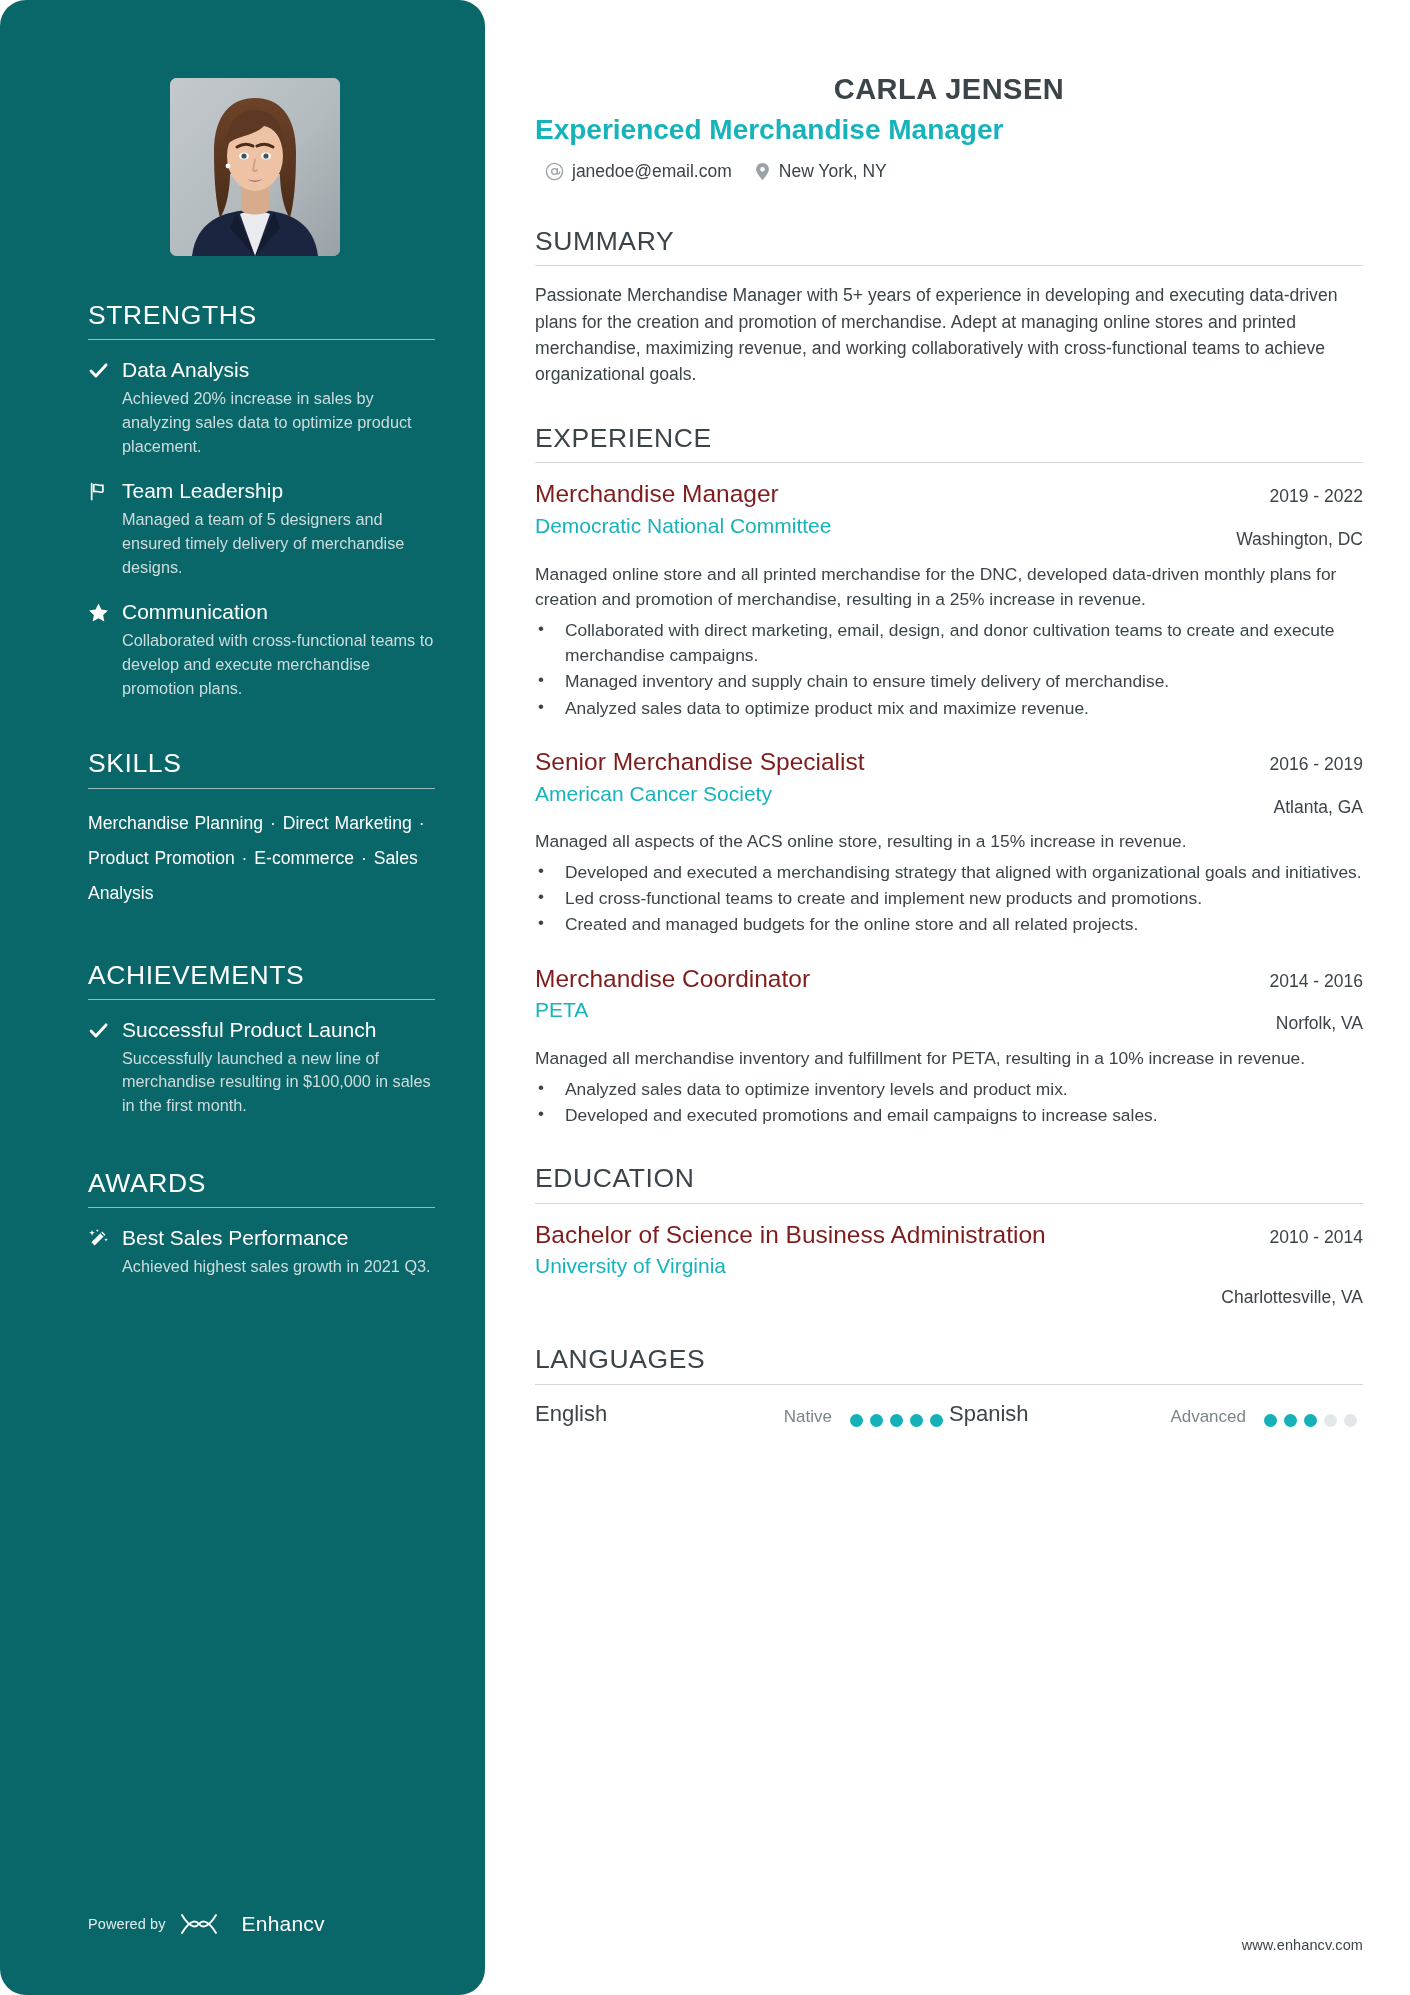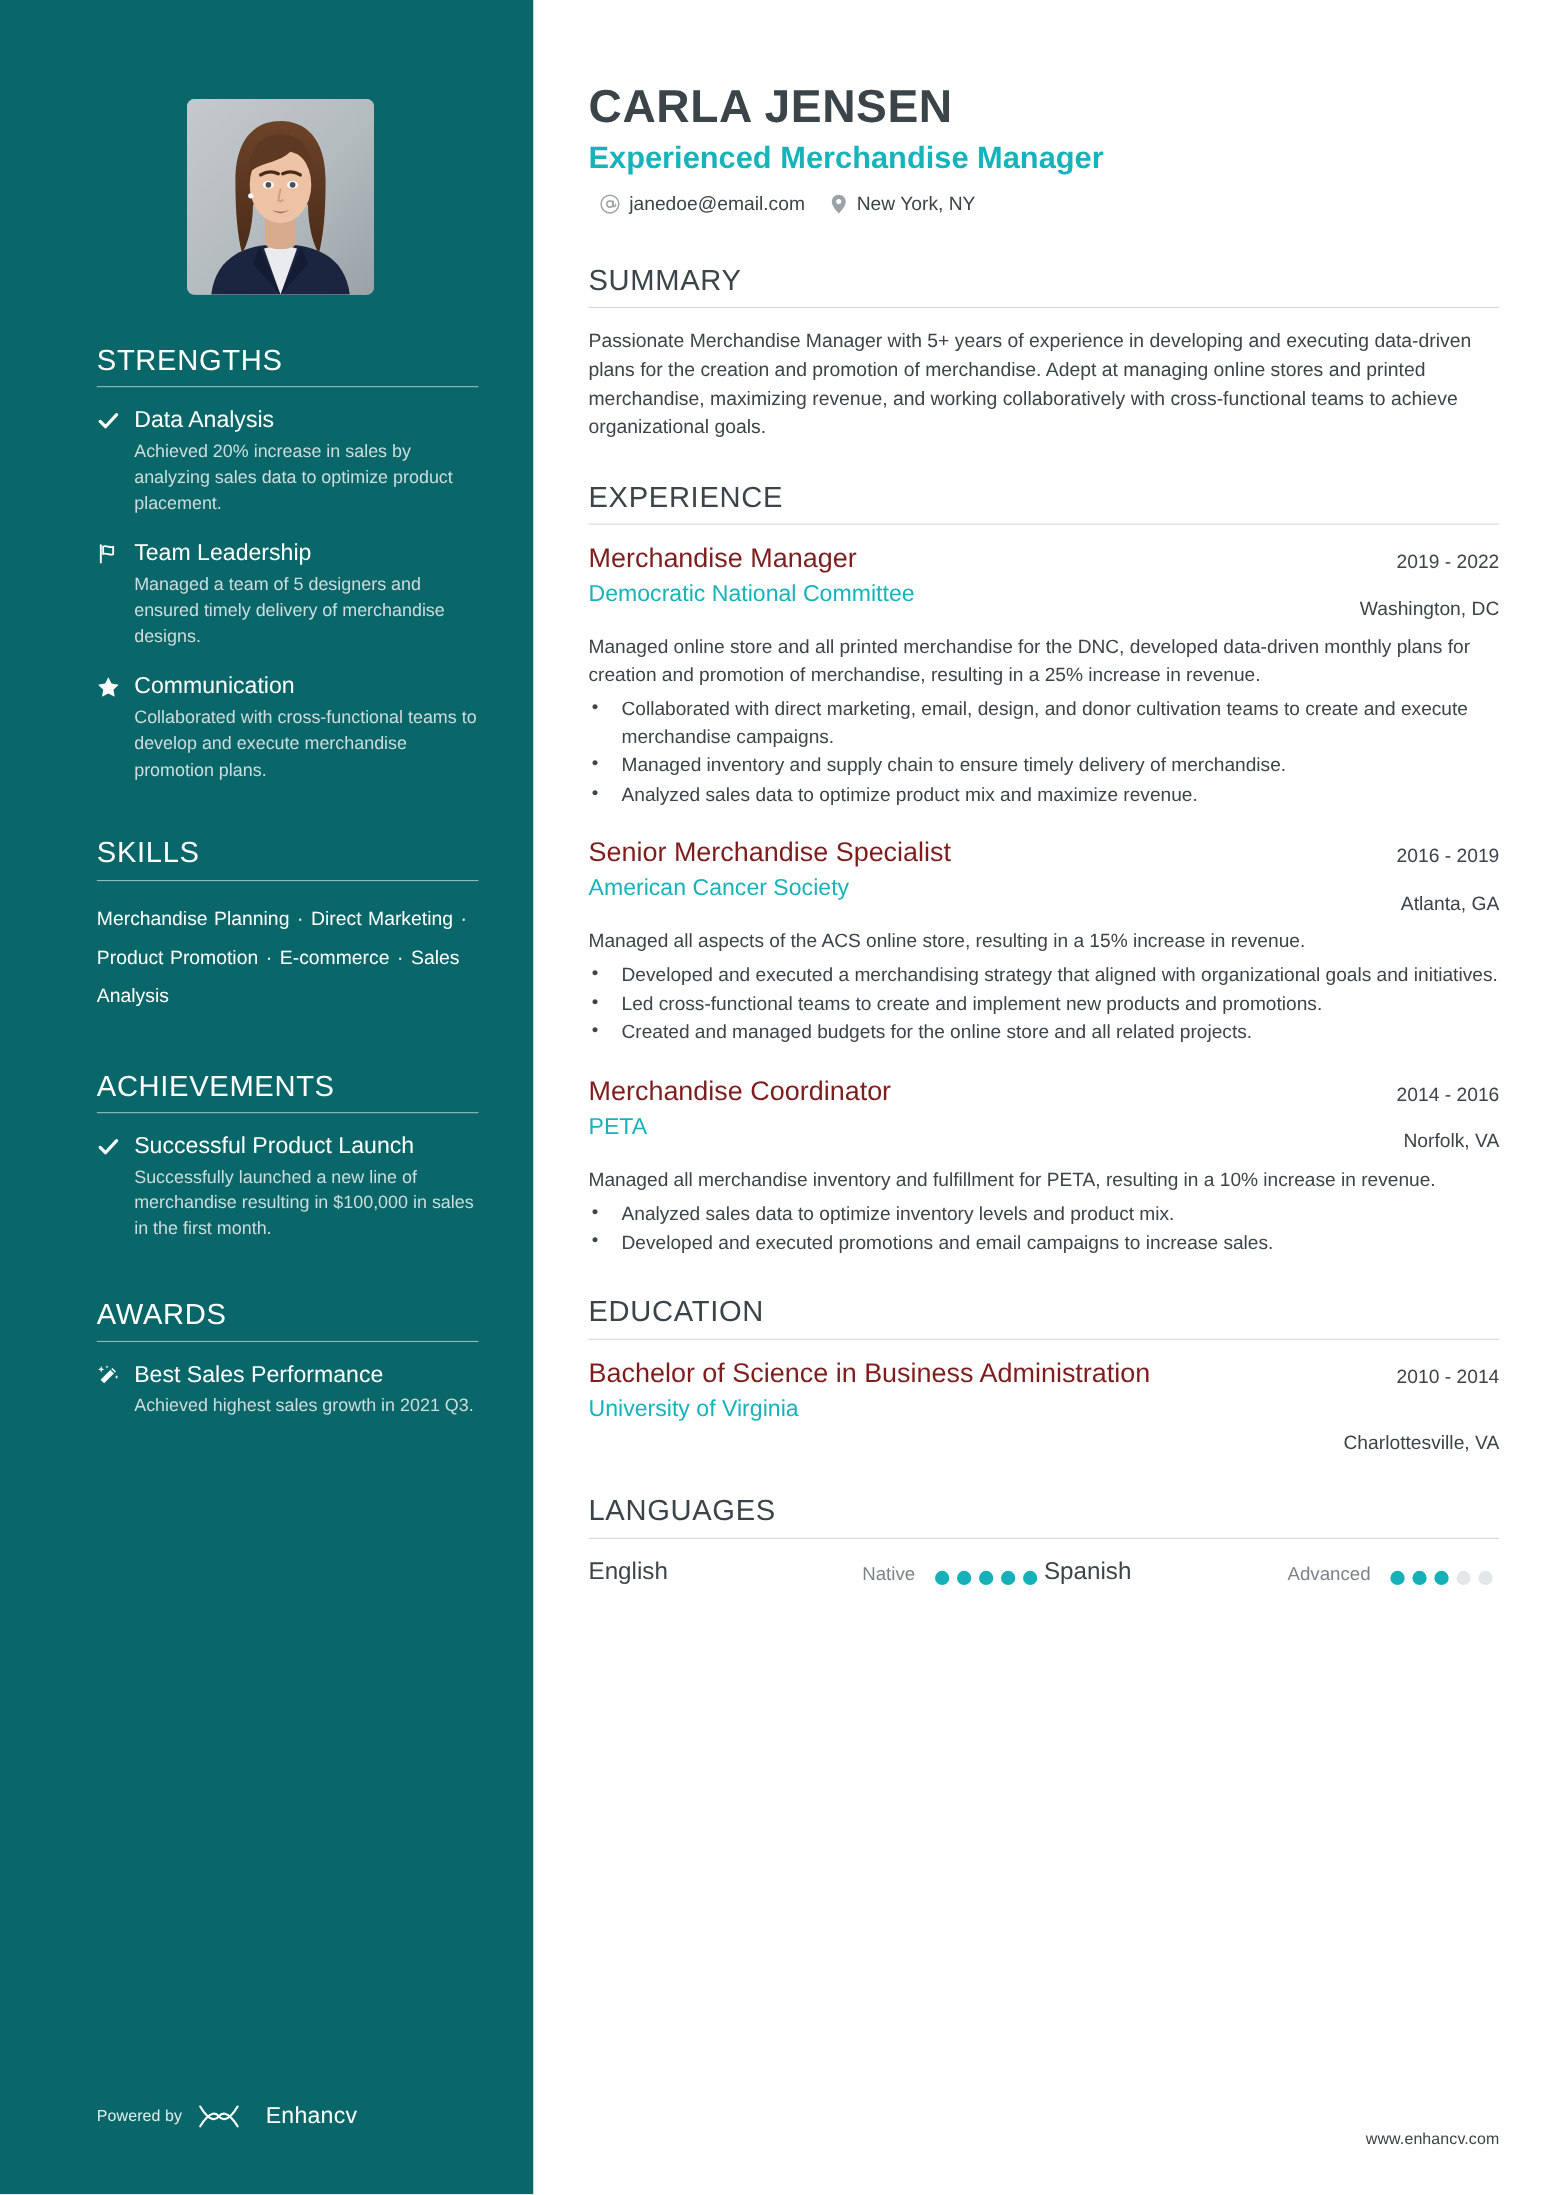--- a/index.html
+++ b/index.html
@@ -21,21 +21,22 @@
     overflow: hidden;
   }
 
   
   .sidebar {
     width: 485px;
     flex: 0 0 485px;
     background: #09676a;
     color: #ffffff;
     position: relative;
-    padding: 12px 0 0 0;
+    padding: 0 0 0 0;
+    border-radius: 26px;
   }
 
   .photo-wrap {
     padding: 78px 0 0 170px;
   }
   .photo {
     width: 170px;
     height: 178px;
     border-radius: 7px;
     overflow: hidden;
@@ -127,25 +128,26 @@
   
   .main {
     flex: 1 1 auto;
     position: relative;
     padding: 0 47px 0 50px;
     background: #ffffff;
   }
 
   .name-block { padding-top: 74px; }
   .full-name {
-    font-size: 42px;
+    font-size: 29px;
     font-weight: 700;
     letter-spacing: 0.5px;
     color: #3b4448;
     line-height: 1.08;
+    text-align: center;
   }
   .job-title {
     font-size: 28px;
     color: #17b3bb;
     line-height: 1.3;
     margin-top: 7px;
     font-weight: 700;
   }
 
   .contact-row {

